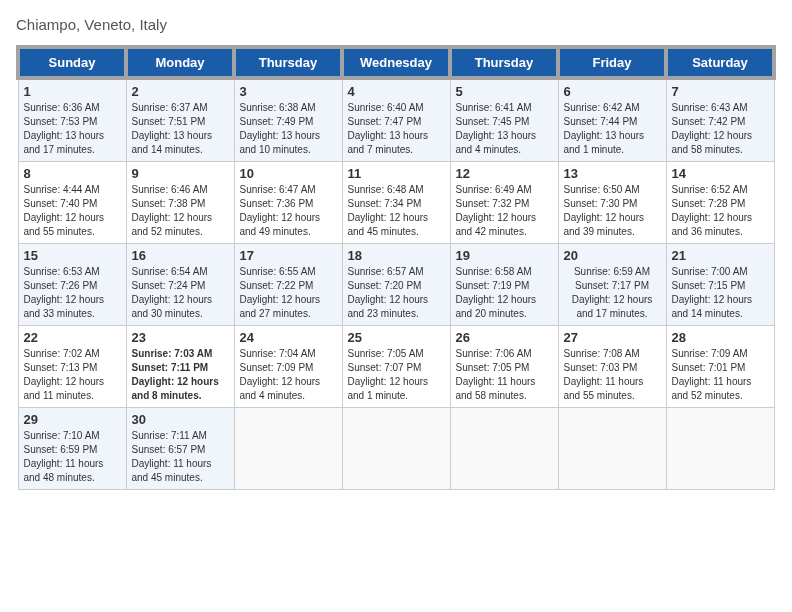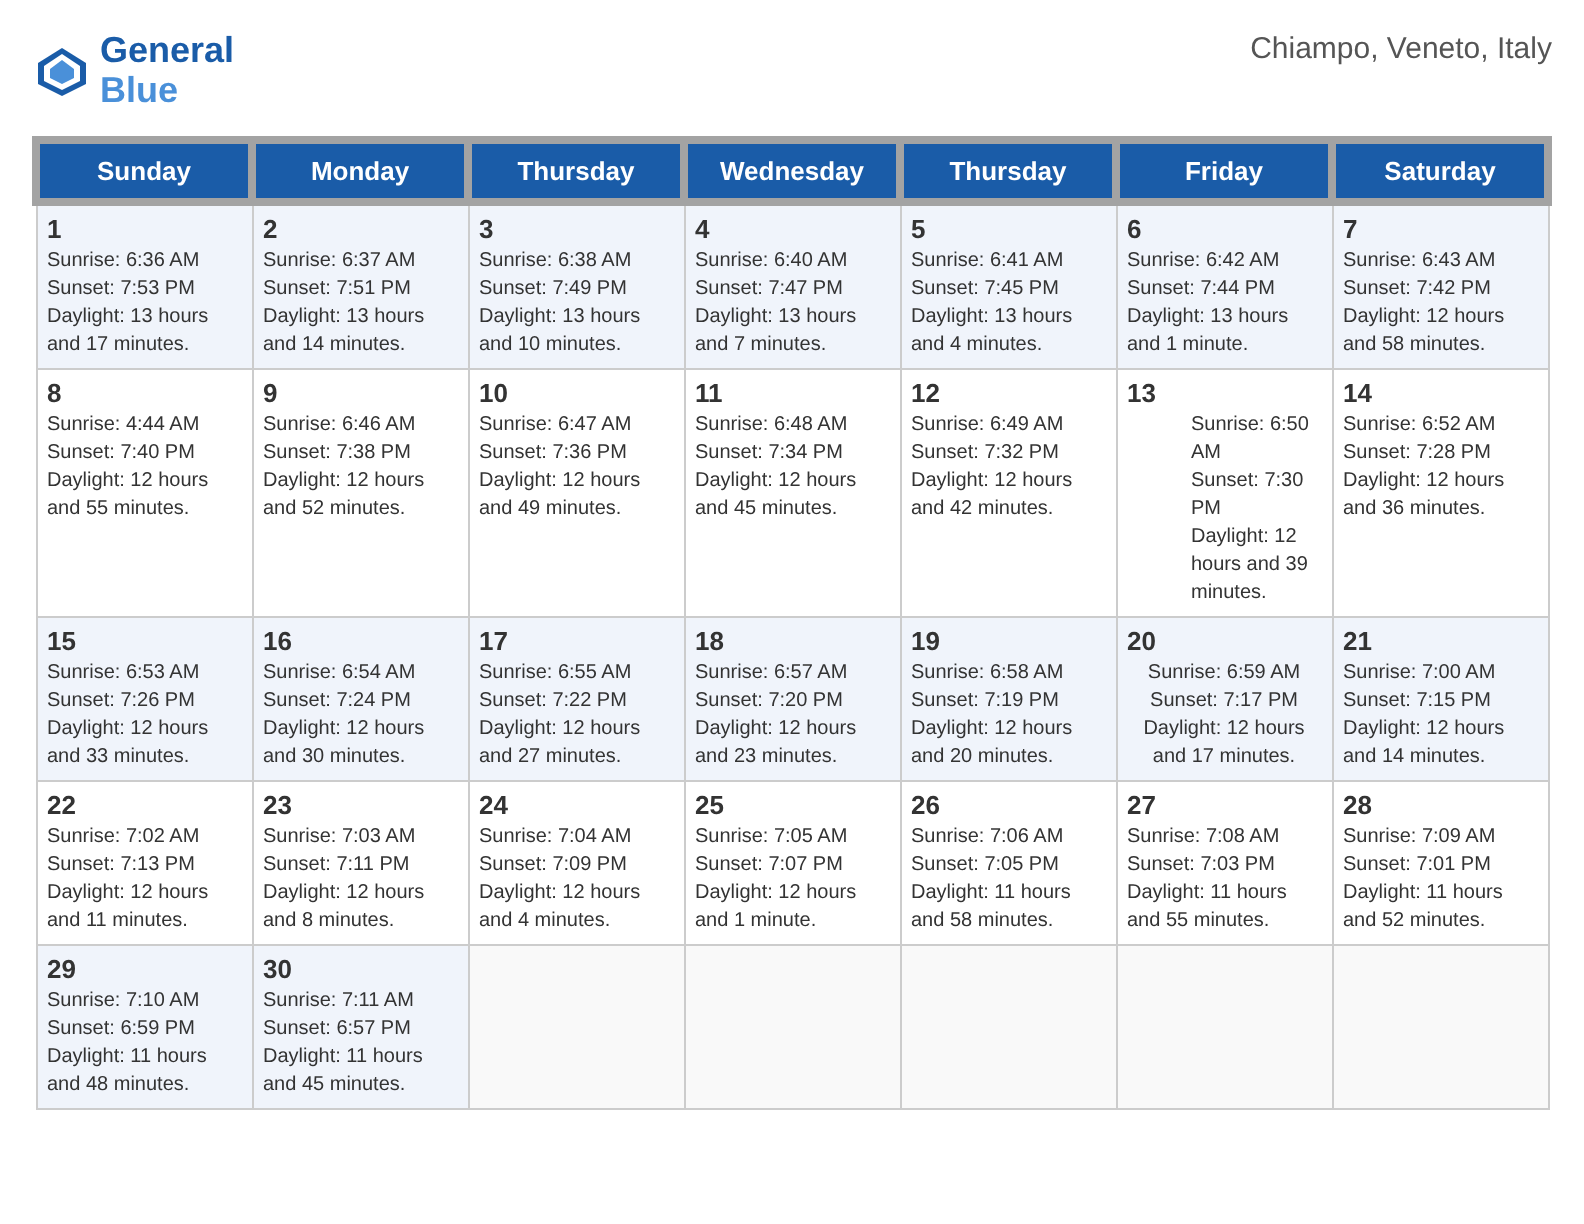--- a/index.html
+++ b/index.html
@@ -86,31 +86,20 @@
       line-height: 1.4;
     }
     .empty-cell {
       background-color: #f9f9f9 !important;
     }
   </style>
 </head>
 <body>
 
 <div class="header">
-  <div class="logo">
-    <svg class="logo-icon" viewBox="0 0 40 40">
-      <polygon points="20,4 36,14 36,28 20,36 4,28 4,14" fill="#1a5ca8"></polygon>
-      <polygon points="20,8 32,16 32,26 20,32 8,26 8,16" fill="#fff"></polygon>
-      <polygon points="20,12 28,18 28,24 20,28 12,24 12,18" fill="#4a90d9"></polygon>
-    </svg>
-    <div class="logo-text">
-      <div><span>General</span></div>
-      <div style="color:#4a90d9">Blue</div>
-    </div>
-  </div>
   <div class="title-block">
     <div class="location">Chiampo, Veneto, Italy</div>
   </div>
 </div>
 
 <table>
   <thead>
     <tr>
       <th>Sunday</th>
       <th>Monday</th>
@@ -192,21 +181,21 @@
 Daylight: 12 hours and 45 minutes.</div>
         </td>
         <td>
           <span class="day-num">12</span>
           <div class="day-info" style="white-space: pre-line;">Sunrise: 6:49 AM
 Sunset: 7:32 PM
 Daylight: 12 hours and 42 minutes.</div>
         </td>
         <td>
           <span class="day-num">13</span>
-          <div class="day-info" style="white-space: pre-line; margin-left: 32px;">Sunrise: 6:50 AM
+          <div class="day-info" style="white-space: pre-line;">Sunrise: 6:50 AM
 Sunset: 7:30 PM
 Daylight: 12 hours and 39 minutes.</div>
         </td>
         <td>
           <span class="day-num">14</span>
           <div class="day-info" style="white-space: pre-line;">Sunrise: 6:52 AM
 Sunset: 7:28 PM
 Daylight: 12 hours and 36 minutes.</div>
         </td>
       </tr>
@@ -256,21 +245,21 @@
       </tr>
       <tr>
         <td>
           <span class="day-num">22</span>
           <div class="day-info" style="white-space: pre-line;">Sunrise: 7:02 AM
 Sunset: 7:13 PM
 Daylight: 12 hours and 11 minutes.</div>
         </td>
         <td>
           <span class="day-num">23</span>
-          <div class="day-info" style="white-space: pre-line;">Sunrise: 7:03 AM
+          <div class="day-info" style="white-space: pre-line; font-weight: bold;">Sunrise: 7:03 AM
 Sunset: 7:11 PM
 Daylight: 12 hours and 8 minutes.</div>
         </td>
         <td>
           <span class="day-num">24</span>
           <div class="day-info" style="white-space: pre-line;">Sunrise: 7:04 AM
 Sunset: 7:09 PM
 Daylight: 12 hours and 4 minutes.</div>
         </td>
         <td>

